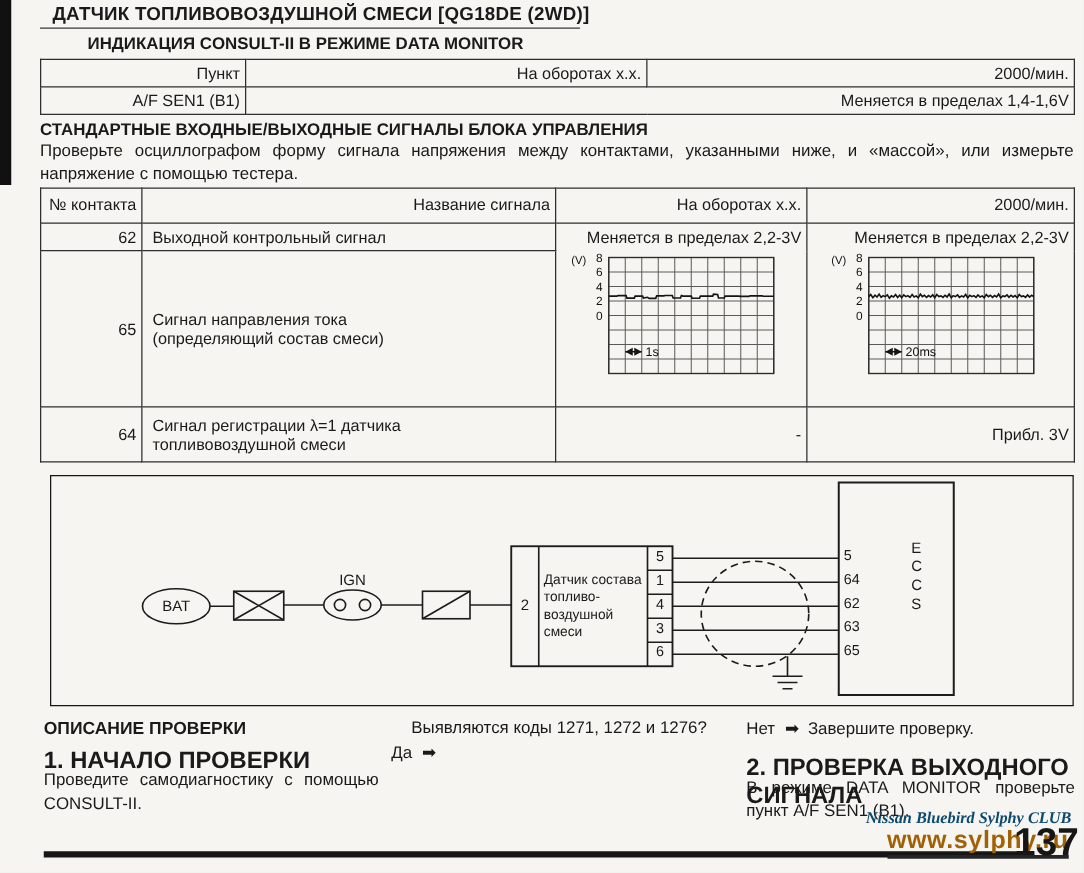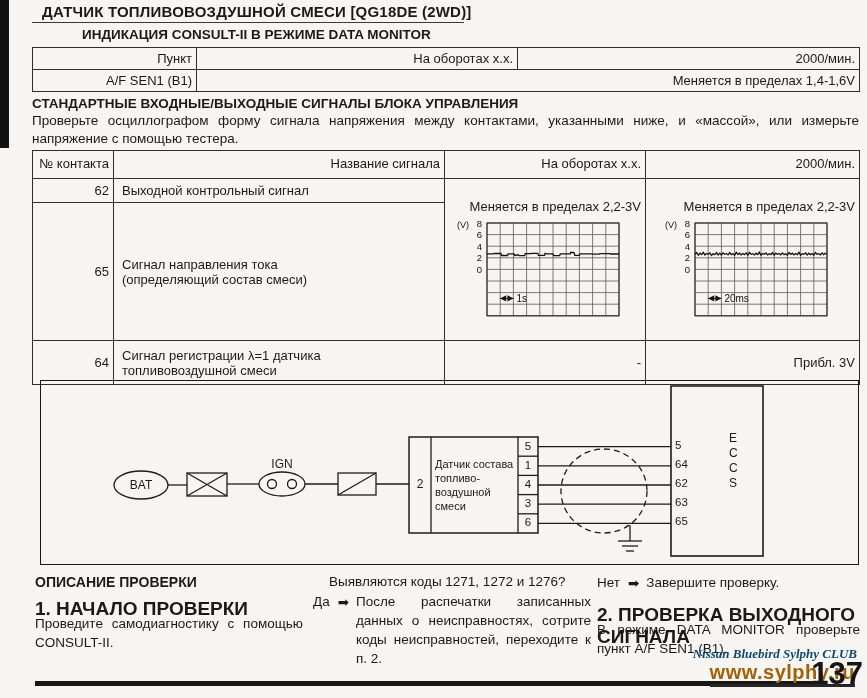--- a/index.html
+++ b/index.html
@@ -3,35 +3,35 @@
 <meta charset="utf-8">
 <style>
   * { margin:0; padding:0; box-sizing:border-box; }
   body { font-family:"Liberation Sans","DejaVu Sans",sans-serif; background:#e8e7e3; }
   .page { position:relative; width:867px; height:698px; background:#f6f5f1; overflow:hidden; color:#1a1a1a; }
 
   .edge-strip { position:absolute; left:0; top:0; width:9px; height:148px; background:#111; }
 
   .title { position:absolute; left:42px; top:3px; font-size:15px; font-weight:bold; letter-spacing:.2px; }
   .title-rule { position:absolute; left:32px; top:22px; width:432px; height:1px; background:#3a3a3a; }
-  .subtitle { position:absolute; left:54px; top:27px; font-size:13.5px; font-weight:bold;padding-left:28px; }
+  .subtitle { position:absolute; left:42px; top:27px; font-size:13.5px; font-weight:bold;padding-left:28px; }
 
   table { border-collapse:collapse; table-layout:fixed; }
   td { border:1px solid #2e2e2e; font-size:13px; text-align:right; vertical-align:middle; padding:1px 4px; }
   .t1 { position:absolute; left:32px; top:47px; width:827px; border:1.5px solid #222; }
   .t1 td { height:22px; }
   .t2 { position:absolute; left:32px; top:150px; width:827px; border:1.5px solid #222; }
   .t2 .hdr td { height:28px; line-height:1.15;margin-top:21px; }
   .cell-left { text-align:left; padding-left:8px; }
   .name-wrap { display:inline-block; text-align:left; }
 
   .sec-head { position:absolute; left:32px; top:96px; font-size:13.5px; font-weight:bold; }
   .sec-intro { position:absolute; left:32px; top:112px; width:827px; font-size:13.5px; line-height:1.35; text-align:justify; }
 
-  .mergecell { vertical-align:top; padding-top:20px; }
+  .mergecell { vertical-align:top; padding-top:3px; }
   .scope-wrap { display:flex; justify-content:center; margin-top:2px; }
 
   .diagram { position:absolute; left:40px; top:380px; width:819px; height:185px; border:1.5px solid #161616; }
   .diagram svg { position:absolute; left:0; top:0; }
   .dlabel { position:absolute; font-size:12px; text-align:center; }
   .dlabel.small { font-size:11.5px; }
   .sensor-label { position:absolute; left:394px; top:76px; width:88px; font-size:11px; line-height:1.28; text-align:left; }
   .eccs-v { position:absolute; left:688px; top:50px; width:13px; font-size:12px; line-height:15px; text-align:left; }
 
   .proc-head { position:absolute; left:35px; top:574px; font-size:14px; font-weight:bold; }
@@ -247,21 +247,20 @@
   </div>
 
   <div class="proc-head">ОПИСАНИЕ ПРОВЕРКИ</div>
   <div class="step-title" style="left:35px;top:598px">1.  НАЧАЛО ПРОВЕРКИ</div>
   <div class="step-text" style="left:35px;top:615px;width:268px">Проведите самодиагностику с помощью CONSULT-II.</div>
 
   <div class="question">Выявляются коды 1271, 1272 и 1276?</div>
   <div class="branch" style="left:313px;top:593px;width:278px">
     <span class="lbl">Да</span>
     <span class="arr">➡</span>
-    <div class="btxt">После распечатки записанных данных о неисправностях, сотрите коды неисправностей, переходите к п. 2.</div>
   </div>
   <div class="branch" style="left:597px;top:574px;width:262px">
     <span class="lbl">Нет</span>
     <span class="arr">➡</span>
     <div class="btxt" style="text-align:left">Завершите проверку.</div>
   </div>
   <div class="step-title" style="left:597px;top:604px">2.  ПРОВЕРКА ВЫХОДНОГО СИГНАЛА</div>
   <div class="step-text" style="left:597px;top:621px;width:263px">В режиме DATA MONITOR проверьте пункт A/F SEN1 (B1).</div>
 
   <div class="wm-club">Nissan Bluebird Sylphy CLUB</div>

